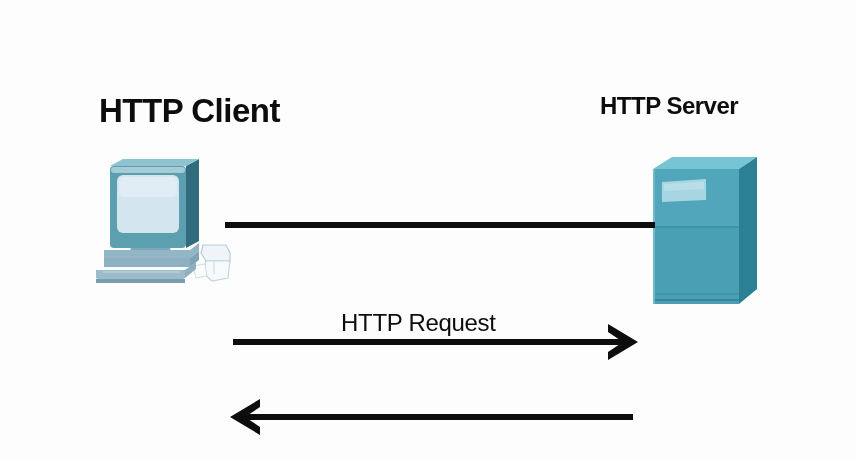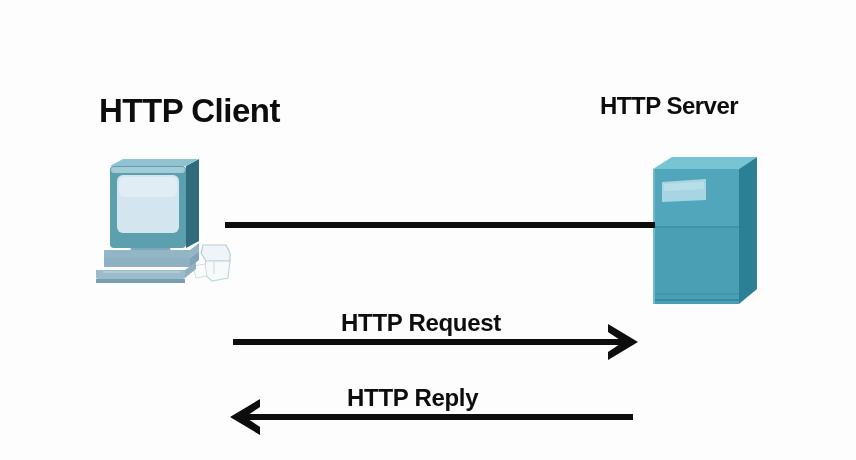--- a/index.html
+++ b/index.html
@@ -34,21 +34,21 @@
     top: 50px;
     font-size: 33px;
   }
   #label-server {
     left: 600px;
     top: 50px;
     font-size: 24px;
   }
   .arrow-label {
     position: absolute;
-    font-weight: bold;
+    font-weight: normal;
     color: #0d0d0d;
     font-size: 24px;
     white-space: nowrap;
     letter-spacing: -0.3px;
   }
   #label-request {
     left: 341px;
     top: 267px;
   }
   #label-reply {
@@ -138,15 +138,14 @@
     </g>
 
   </svg>
 
   <div class="node-label" id="label-client">HTTP Client</div>
 
   <div class="node-label" id="label-server">HTTP Server</div>
 
   <div class="arrow-label" id="label-request">HTTP Request</div>
 
-  <div class="arrow-label" id="label-reply">HTTP Reply</div>
 
 </div>
 
 </body></html>

